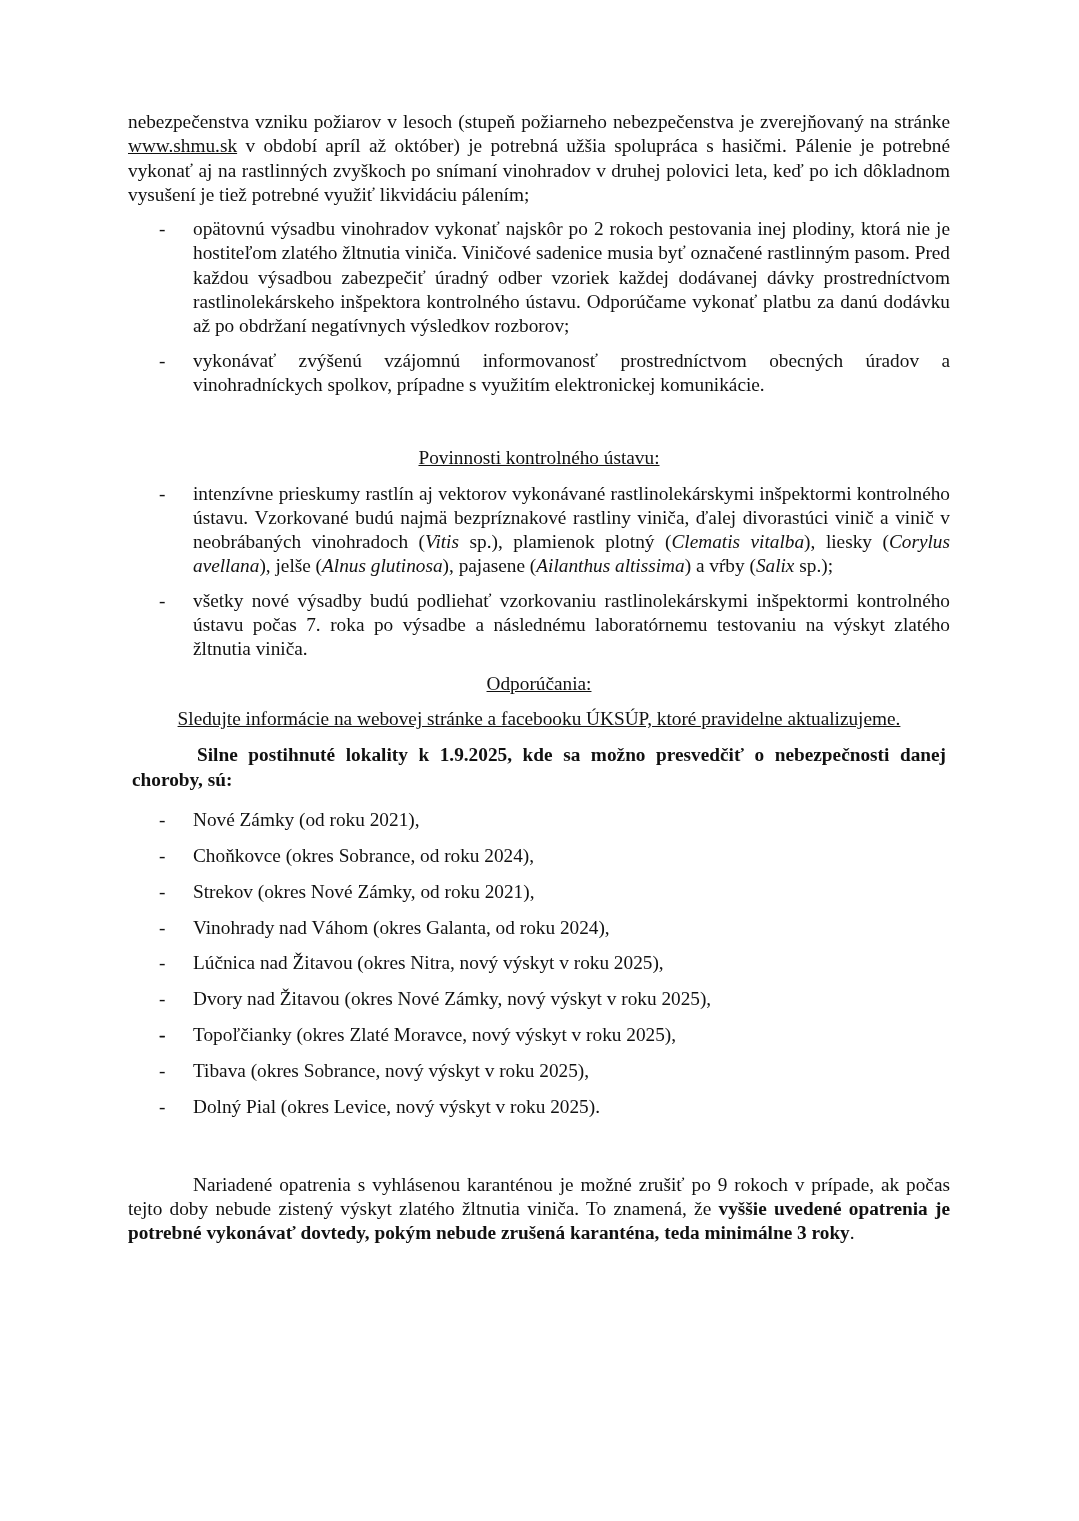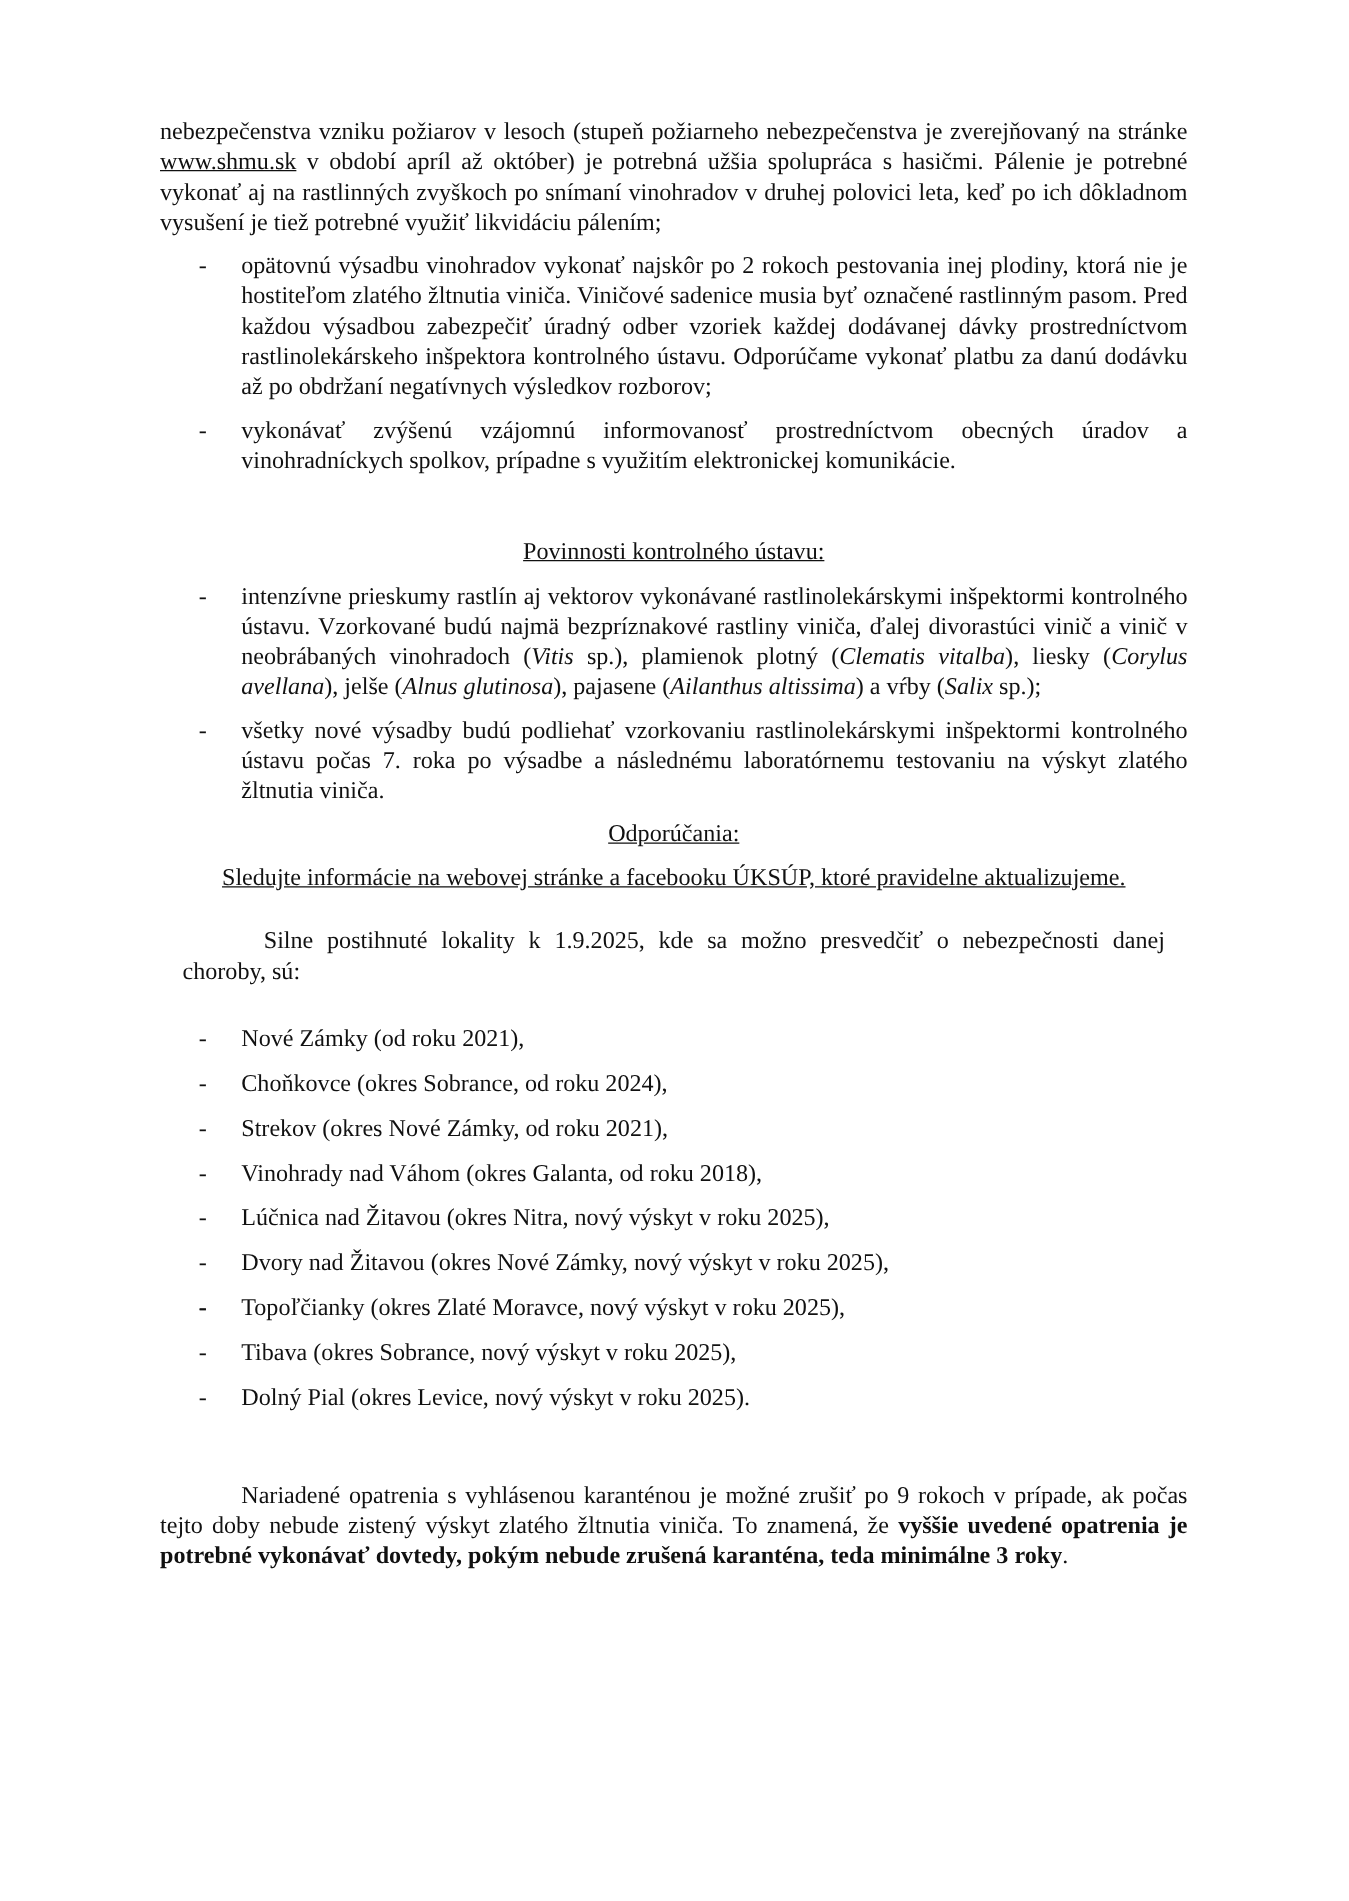--- a/index.html
+++ b/index.html
@@ -1,18 +1,18 @@
 <!DOCTYPE html>
 <html><head>
 <meta charset="utf-8">
 <style>
   html, body { margin: 0; padding: 0; background: #ffffff; }
   body { width: 1079px; height: 1521px; position: relative; overflow: hidden; }
   .page {
-    position: absolute; left: 128px; top: 94px; width: 822px;
+    position: absolute; left: 128px; top: 110px; width: 822px;
     font-family: "Liberation Serif", "DejaVu Serif", serif;
     font-size: 19.3px; line-height: 24.3px; color: #111111;
   }
   .just { text-align: justify; }
   .cont { margin-left: 65px; }
   ul.dash { list-style: none; margin: 0; padding: 0; }
   ul.dash li { position: relative; padding-left: 65px; text-align: justify; }
   ul.dash li .dash-mark { position: absolute; left: 31px; top: 0; }
   .gap-s { height: 10px; }
   .gap-m { height: 11px; }
@@ -61,29 +61,29 @@
     </li>
   </ul>
 
   <div class="gap-s"></div>
 
   <div class="heading">Odporúčania:</div>
   <div class="gap-m"></div>
   <div class="heading">Sledujte informácie na webovej stránke a facebooku ÚKSÚP, ktoré pravidelne aktualizujeme.</div>
   <div style="height:8px;"></div>
 
-  <p class="just indent" style="margin:18px;">Silne postihnuté lokality k 1.9.2025, kde sa možno presvedčiť o nebezpečnosti danej choroby, sú:</p>
+  <p class="just indent" style="margin:4px;font-weight:bold;">Silne postihnuté lokality k 1.9.2025, kde sa možno presvedčiť o nebezpečnosti danej choroby, sú:</p>
 
   <div style="height:12px;"></div>
 
   <ul class="dash places">
     <li><span class="dash-mark">-</span><span>Nové Zámky (od roku 2021),</span></li>
     <li><span class="dash-mark">-</span><span>Choňkovce (okres Sobrance, od roku 2024),</span></li>
     <li><span class="dash-mark">-</span><span>Strekov (okres Nové Zámky, od roku 2021),</span></li>
-    <li><span class="dash-mark">-</span><span>Vinohrady nad Váhom (okres Galanta, od roku 2018),</span></li>
+    <li><span class="dash-mark">-</span><span>Vinohrady nad Váhom (okres Galanta, od roku 2024),</span></li>
     <li><span class="dash-mark">-</span><span>Lúčnica nad Žitavou (okres Nitra, nový výskyt v roku 2025),</span></li>
     <li><span class="dash-mark">-</span><span>Dvory nad Žitavou (okres Nové Zámky, nový výskyt v roku 2025),</span></li>
     <li><span class="dash-mark">-</span></li>
     <li><span class="dash-mark">-</span><span>Topoľčianky (okres Zlaté Moravce, nový výskyt v roku 2025),</span></li>
     <li><span class="dash-mark">-</span><span>Tibava (okres Sobrance, nový výskyt v roku 2025),</span></li>
     <li><span class="dash-mark">-</span><span>Dolný Pial (okres Levice, nový výskyt v roku 2025).</span></li>
   </ul>
 
   <div style="height:42px;"></div>
 

